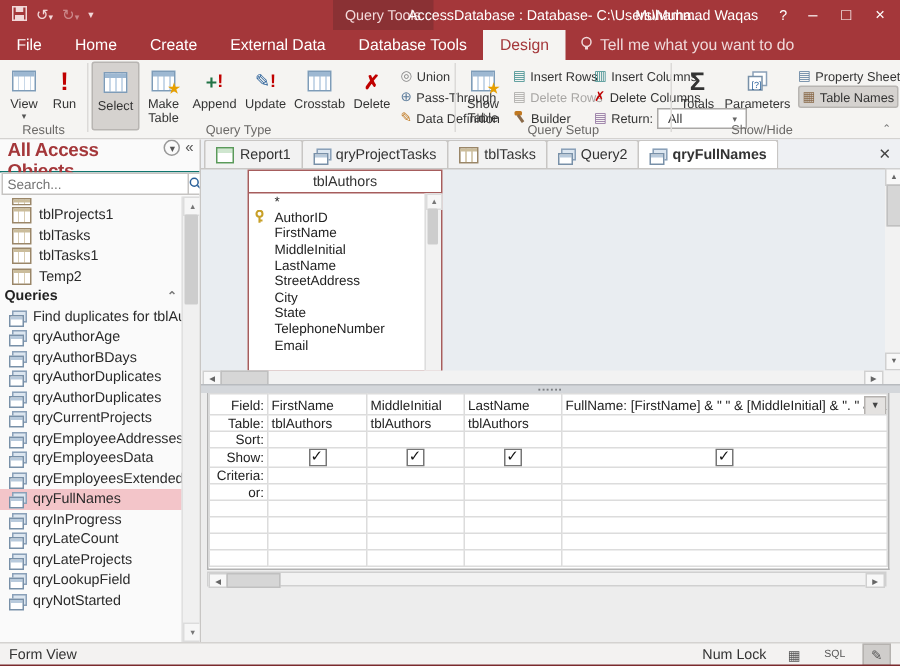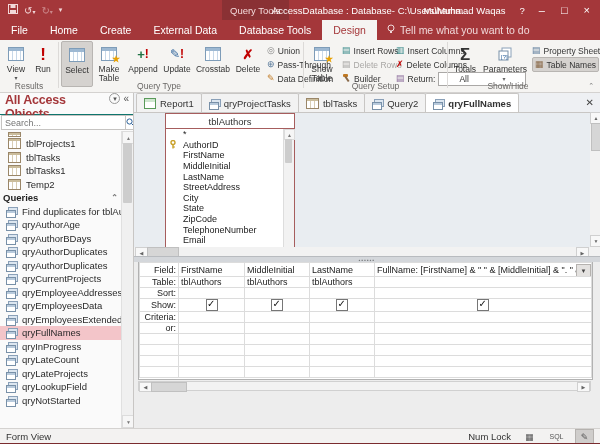--- a/index.html
+++ b/index.html
@@ -32,21 +32,21 @@
   .bigbtn .bico{height:22px;display:flex;align-items:center;justify-content:center;margin-top:2px}
   .hl{background:#d5d2cf;border:1px solid #b8b5b2;border-radius:2px}
   .smallbtn{position:absolute;height:13px;display:flex;align-items:center;gap:3px;font-size:8.5px;color:#333;white-space:nowrap}
   .smallbtn.dis{color:#a8a6a4}
   .gridico{width:14px;height:12px;border:1px solid #7e9cb8;position:relative;background:
      repeating-linear-gradient(to right,#fff 0 3px,#c8d8e8 3px 4px),#fff}
   .gridico::before{content:"";position:absolute;left:0;top:0;right:0;height:3px;background:#9db8d2}
   .ovl{position:absolute;right:-4px;bottom:-4px;font-weight:bold;font-size:9px}
   .mini{font-size:9px;line-height:9px}
   .retbox{display:inline-flex;align-items:center;justify-content:space-between;width:46px;height:12px;
-          border:1px solid #aaa8a6;background:#fff;padding:0 20px;font-size:8.5px}
+          border:1px solid #aaa8a6;background:#fff;padding:0 6px;font-size:8.5px}
   
   .sidebar{left:0;top:93px;width:134px;height:335px;background:#fafafa;border-right:1px solid #c8c6c4;overflow:hidden}
   .sbheader{position:absolute;left:0;top:0;width:100%;height:21px;display:flex;align-items:flex-start;border-bottom:1px solid #0f766e}
   .sbtitle{color:#a4373a;font-size:12.5px;font-weight:bold;padding-left:5px;letter-spacing:-0.2px}
   .sbmenu{margin-left:auto;display:flex;align-items:center;gap:3px;padding-right:4px;color:#555}
   .searchrow{position:absolute;left:1px;top:22px;width:131px;height:15px;display:flex}
   .searchrow input{flex:1;border:1px solid #c6c4c2;font-size:9px;padding:0 3px;font-family:"Liberation Sans",sans-serif;color:#555}
   .searchbtn{width:15px;border:1px solid #c6c4c2;border-left:none;background:#fff;display:flex;align-items:center;justify-content:center}
   .sblist{position:absolute;left:0;top:38px;width:122px;bottom:0;overflow:hidden}
   .srow{height:13.5px;display:flex;align-items:center;gap:5px;padding-left:8px;color:#2a2a2a;font-size:9.5px;white-space:nowrap;cursor:default}
@@ -465,23 +465,20 @@
           <span>LastName</span>
         </div>
       <div class="flrow">
           <span>StreetAddress</span>
         </div>
       <div class="flrow">
           <span>City</span>
         </div>
       <div class="flrow">
           <span>State</span>
-        </div>
-      <div class="flrow">
-          <span>ZipCode</span>
         </div>
       <div class="flrow">
           <span>TelephoneNumber</span>
         </div>
       <div class="flrow">
           <span>Email</span>
         </div>
     </div>
     <div class="flscroll">
       <div class="sbarrow" style="top:0;width:9px;height:9px">▲</div>

